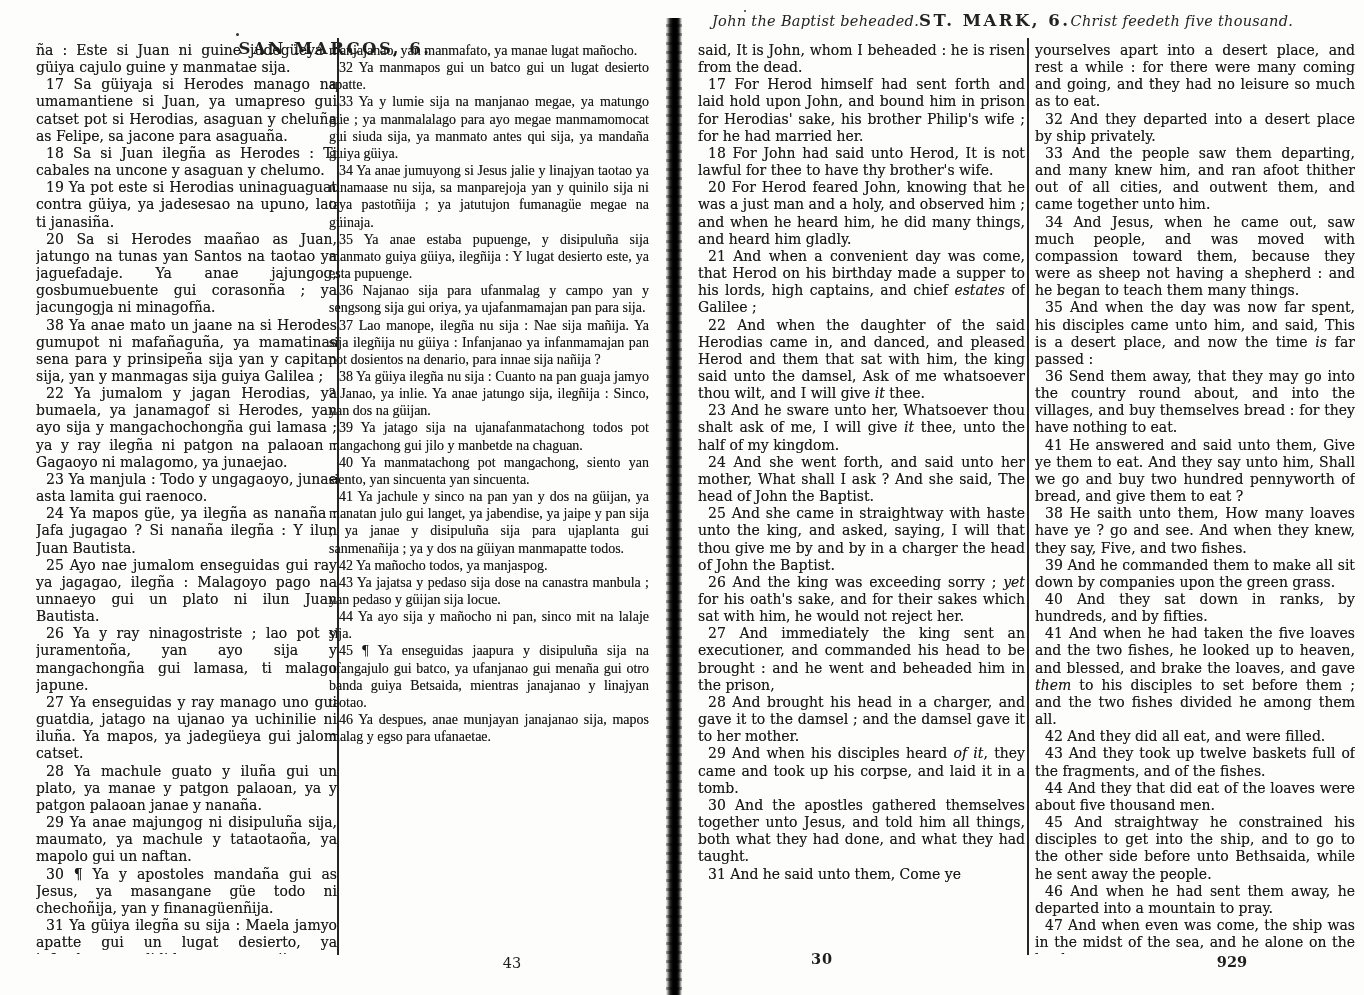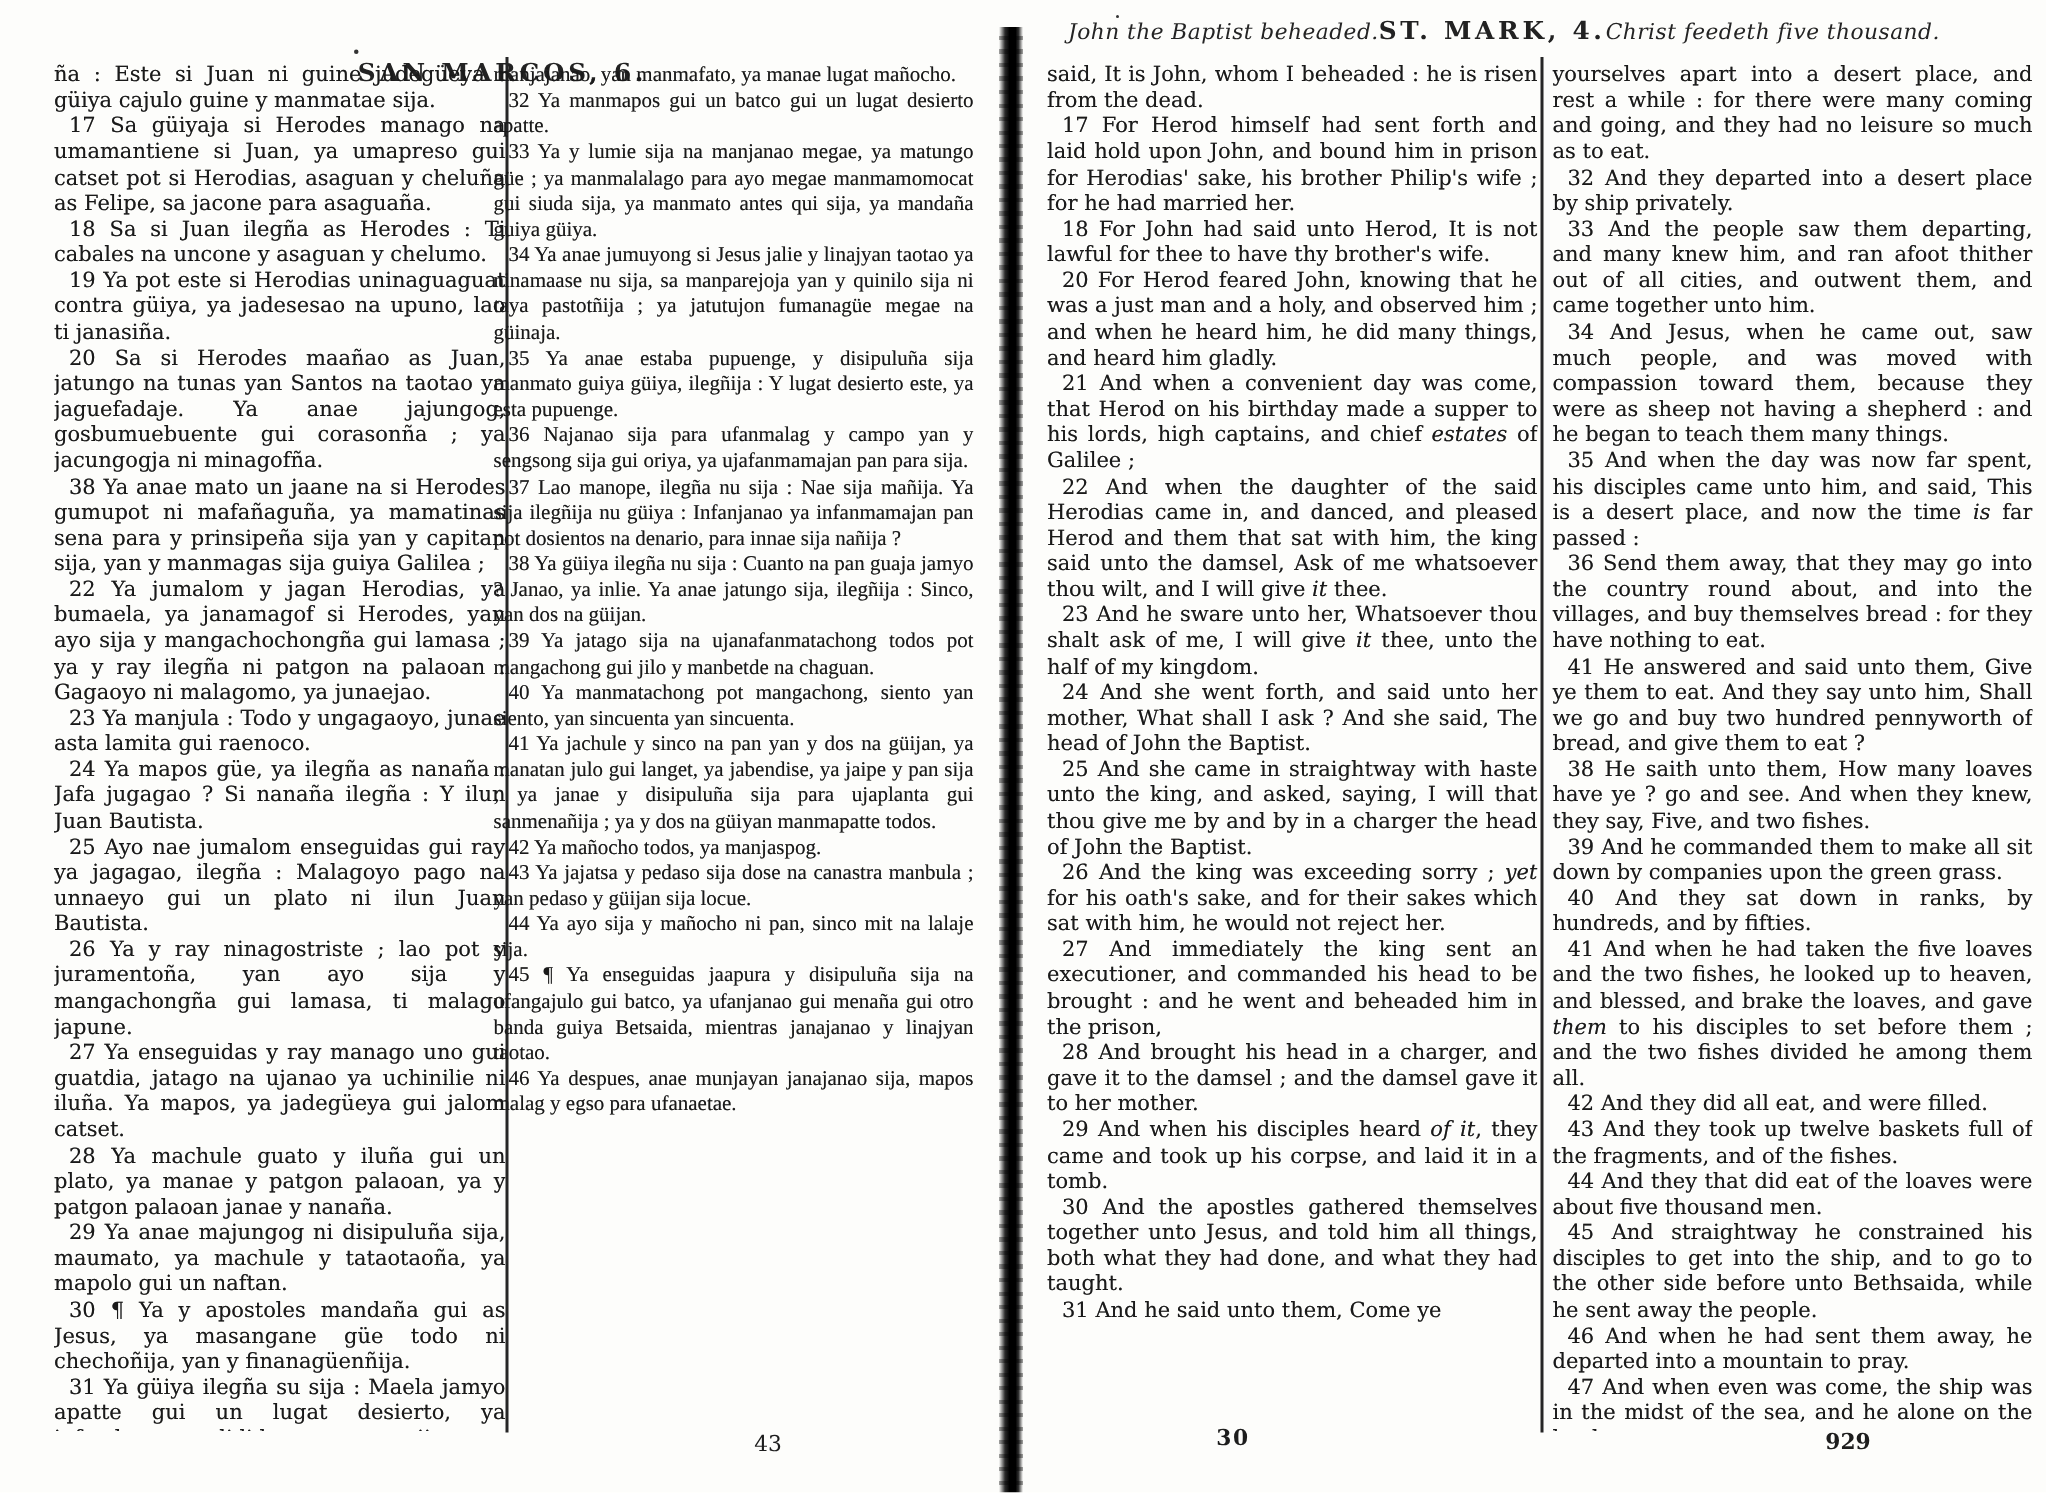--- a/index.html
+++ b/index.html
@@ -83,21 +83,21 @@
 </style>
 </head>
 <body>
 
 <div id="scan">
 
   <div class="head-left">SAN MARCOS, 6.</div>
 
   <div class="head-right">
     <span class="ital first">John the Baptist beheaded.</span>
-    <span class="book">ST. MARK, 4.</span>
+    <span class="book">ST. MARK, 6.</span>
     <span class="ital last">Christ feedeth five thousand.</span>
   </div>
 
   <div id="col-1" class="col">
       <p class="verse cont">ña : Este si Juan ni guine judegüeya : güiya cajulo guine y manmatae sija.</p>
       <p class="verse">17 Sa güiyaja si Herodes manago na umamantiene si Juan, ya umapreso gui catset pot si Herodias, asaguan y cheluña as Felipe, sa jacone para asaguaña.</p>
       <p class="verse">18 Sa si Juan ilegña as Herodes : Ti cabales na uncone y asaguan y chelumo.</p>
       <p class="verse">19 Ya pot este si Herodias uninaguaguat contra güiya, ya jadesesao na upuno, lao ti janasiña.</p>
       <p class="verse">20 Sa si Herodes maañao as Juan, jatungo na tunas yan Santos na taotao ya jaguefadaje.  Ya anae jajungog, gosbumuebuente gui corasonña ; ya jacungogja ni minagofña.</p>
       <p class="verse">38 Ya anae mato un jaane na si Herodes gumupot ni mafañaguña, ya mamatinas sena para y prinsipeña sija yan y capitan sija, yan y manmagas sija guiya Galilea ;</p>

